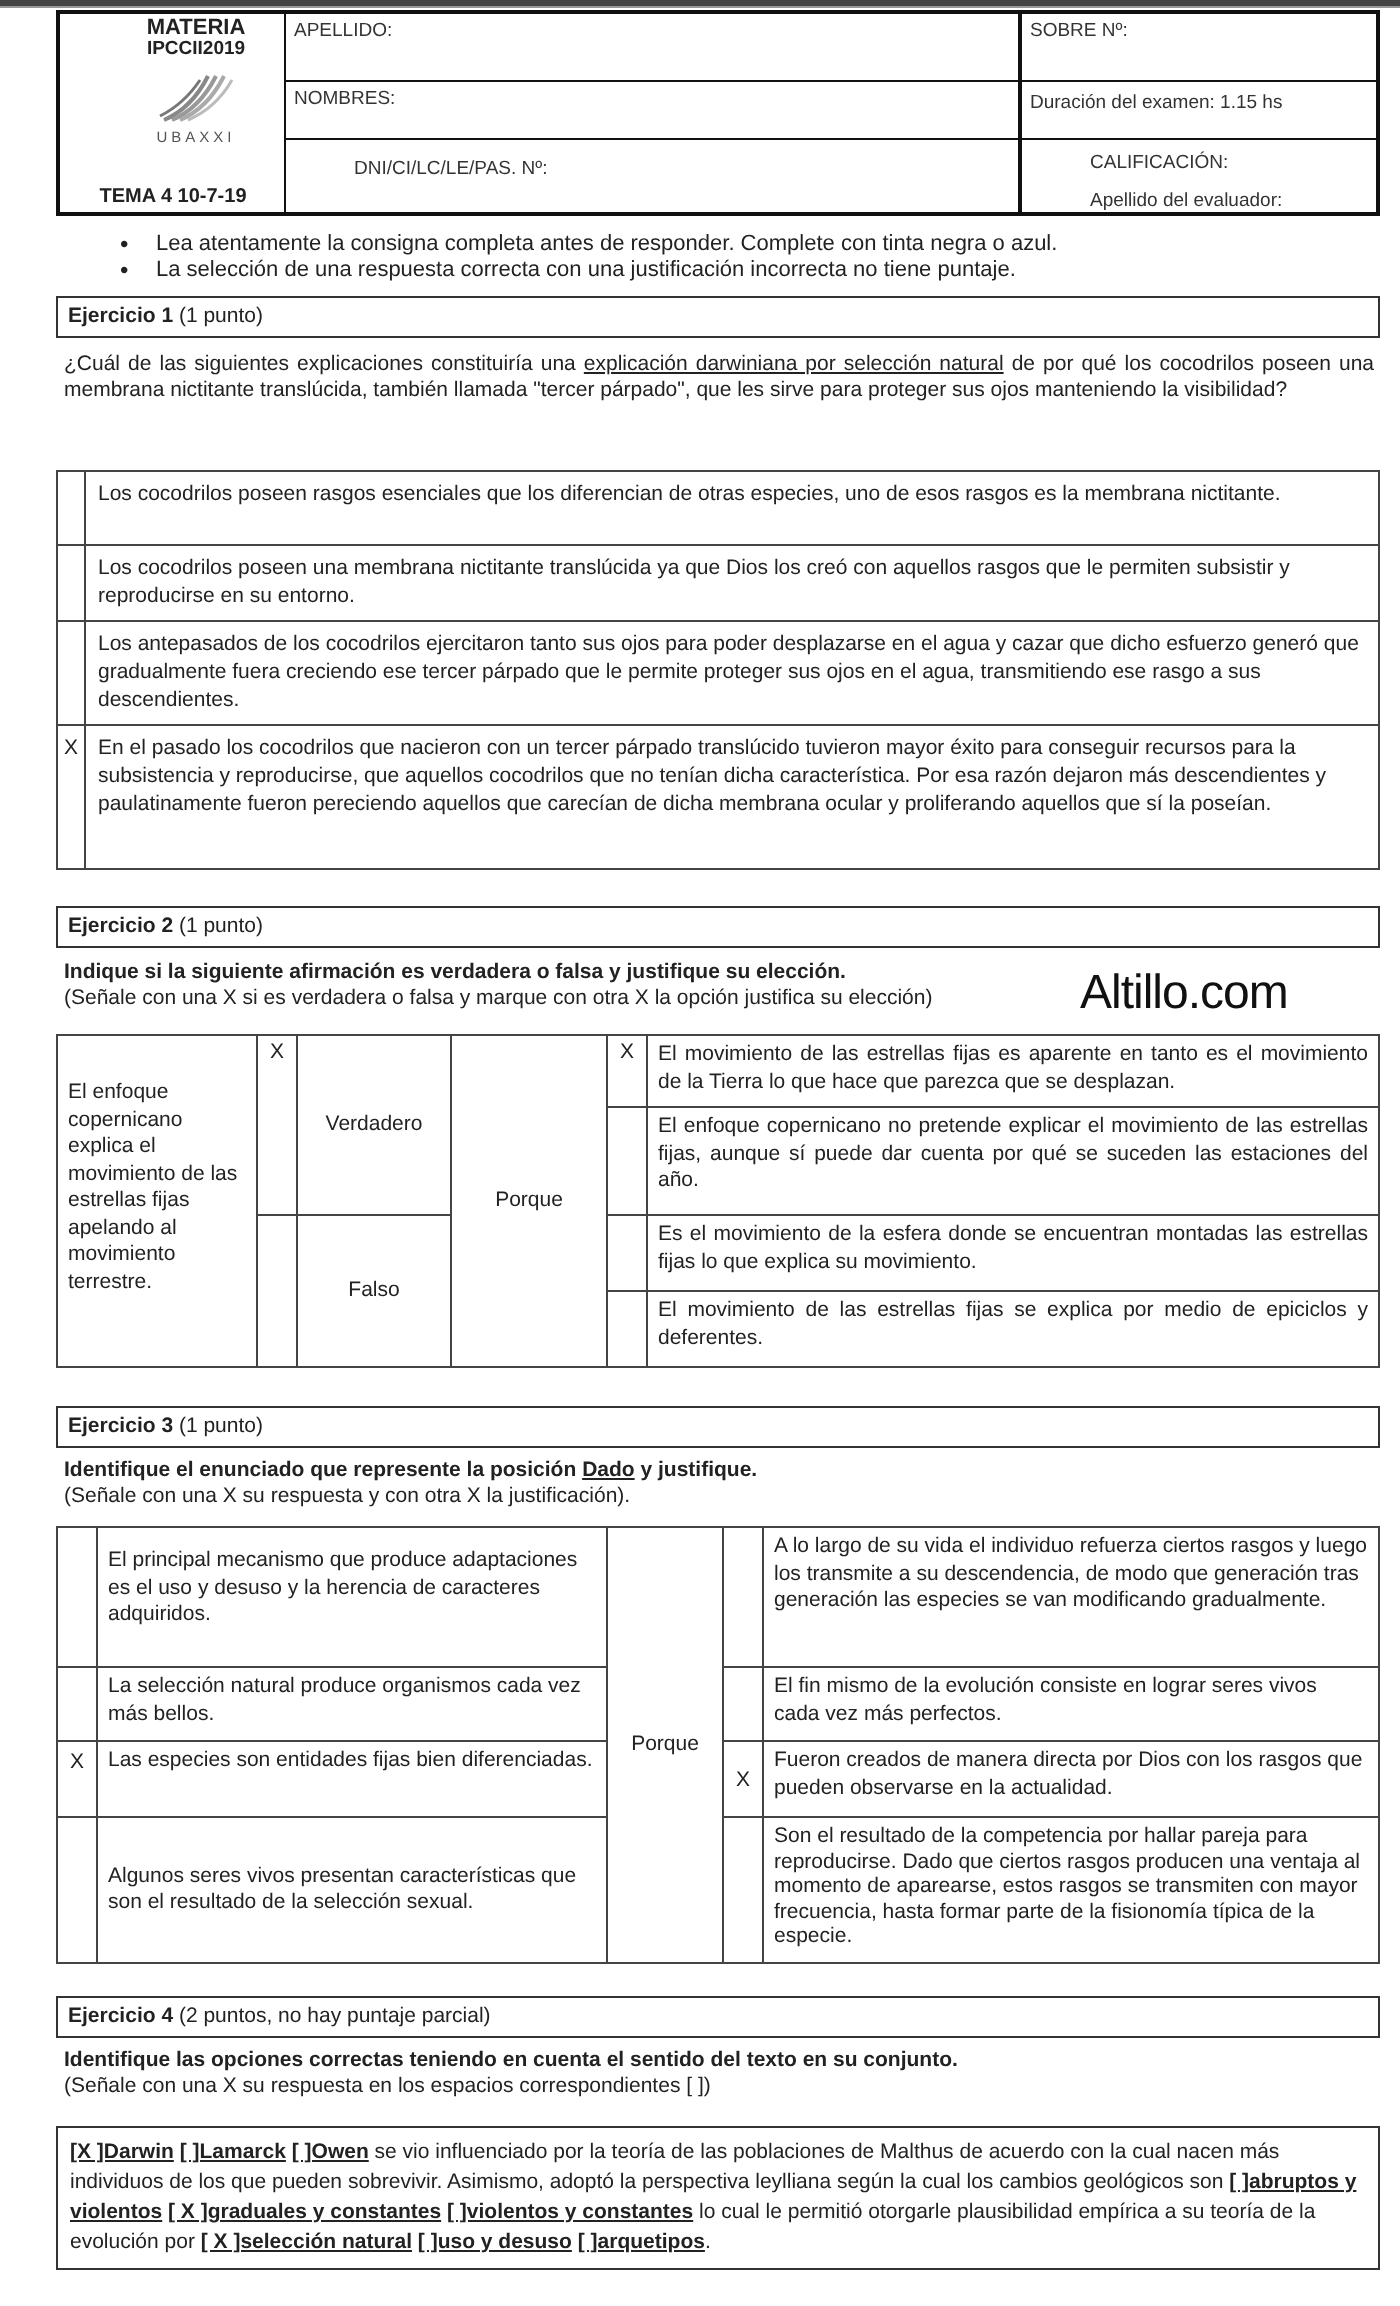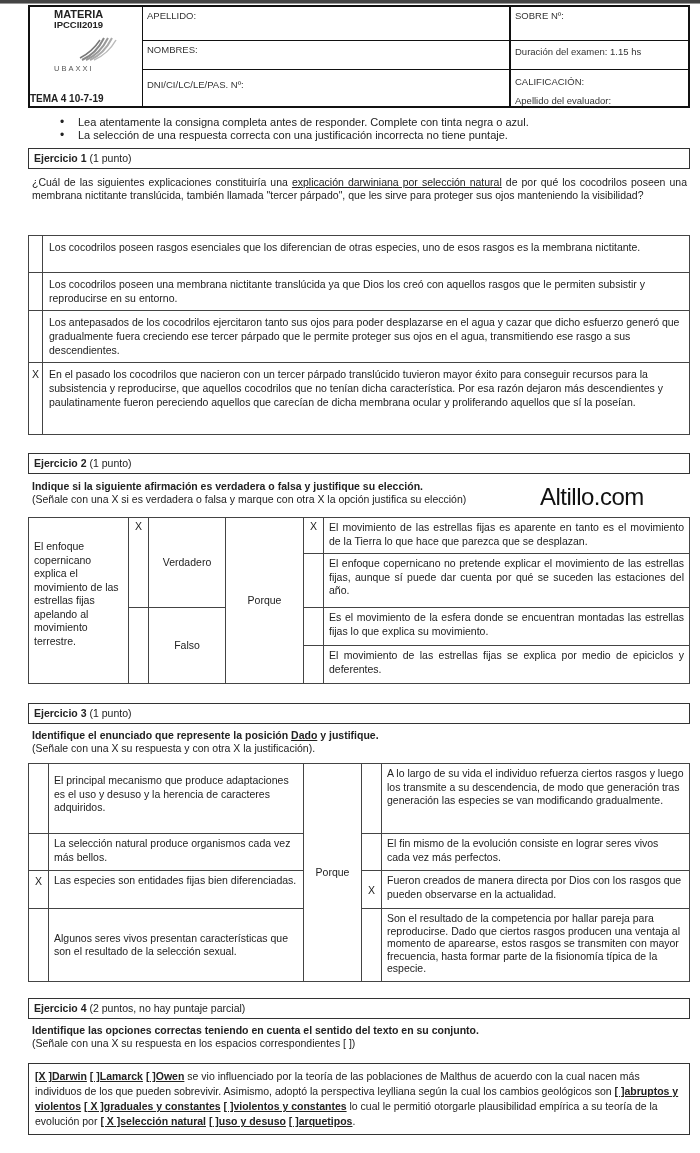--- a/index.html
+++ b/index.html
@@ -3,30 +3,30 @@
 <meta charset="utf-8">
 <style>
   * { box-sizing: border-box; margin: 0; padding: 0; }
   html, body { width: 700px; height: 1153px; background: #ffffff; overflow: hidden; }
   body { font-family: "Liberation Sans", sans-serif; color: #222; font-size: 10.5px; position: relative; }
   .topline { position: absolute; left: 0; top: 0; width: 700px; height: 3px; background: #444; }
   .topline2 { position: absolute; left: 0; top: 3px; width: 700px; height: 1px; background: #999; }
 
   
   .hdr { position: absolute; left: 28px; top: 5px; width: 662px; height: 103px; border: 2px solid #111; }
-  .hdr .left { position: absolute; left: 0; top: 0; width: 113px; height: 99px; border-right: 1px solid #111; text-align: left; padding-left: 24px; }
+  .hdr .left { position: absolute; left: 0; top: 0; width: 113px; height: 99px; border-right: 1px solid #111; text-align: center; padding-left: 24px; }
   .hdr .materia { font-weight: bold; font-size: 11px; margin-top: 2px; line-height: 11px; }
   .hdr .code { font-weight: bold; font-size: 9.5px; line-height: 10px; }
   .hdr .logo { width: 40px; height: 28px; margin: 4px auto 0; position: relative; }
   .hdr .ubaxxi { font-size: 7.5px; letter-spacing: 2px; color: #555; margin-top: 2px; }
   .hdr .tema { position: absolute; bottom: 2px; left: 0; width: 113px; font-weight: bold; font-size: 10px; }
   .hdr .mid { position: absolute; left: 113px; top: 0; width: 366px; height: 99px; }
   .hdr .right { position: absolute; left: 479px; top: 0; width: 179px; height: 99px; border-left: 2px solid #111; }
   .hdr .cell { position: absolute; left: 0; width: 100%; border-bottom: 1px solid #111; padding: 3px 4px; font-size: 9.5px; color: #333; }
-  .hdr .cell.last { border-bottom: none; }
+  .hdr .cell.last { border-bottom: none; margin-left: 30px; }
 
   .bullets { position: absolute; left: 60px; top: 116px; font-size: 11px; line-height: 13px; color: #222; }
   .bullets li { list-style: none; position: relative; padding-left: 18px; }
   .bullets li::before { content: "•"; position: absolute; left: 0; top: 0; font-size: 12px; }
 
   .exhdr { position: absolute; left: 28px; width: 662px; height: 21px; border: 1px solid #333; padding: 3px 5px; font-size: 10.5px; }
   .exhdr b { font-weight: bold; }
   .instr { position: absolute; left: 32px; font-size: 10.5px; line-height: 13px; width: 655px; }
   .instr .bold { font-weight: bold; }
   .instr p { text-align: justify; }

